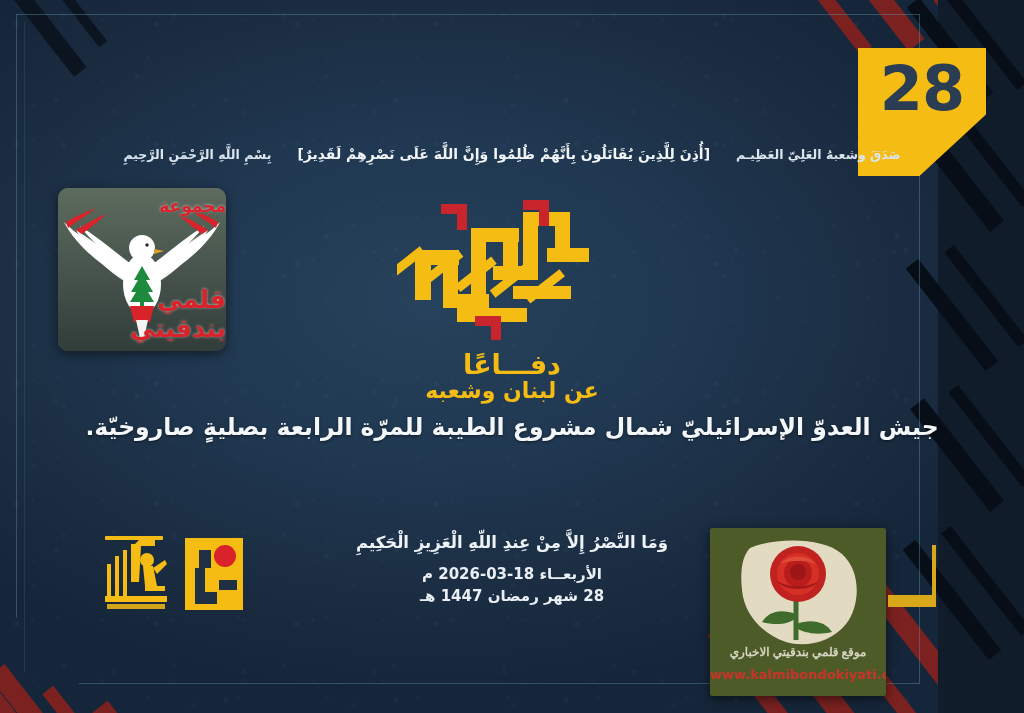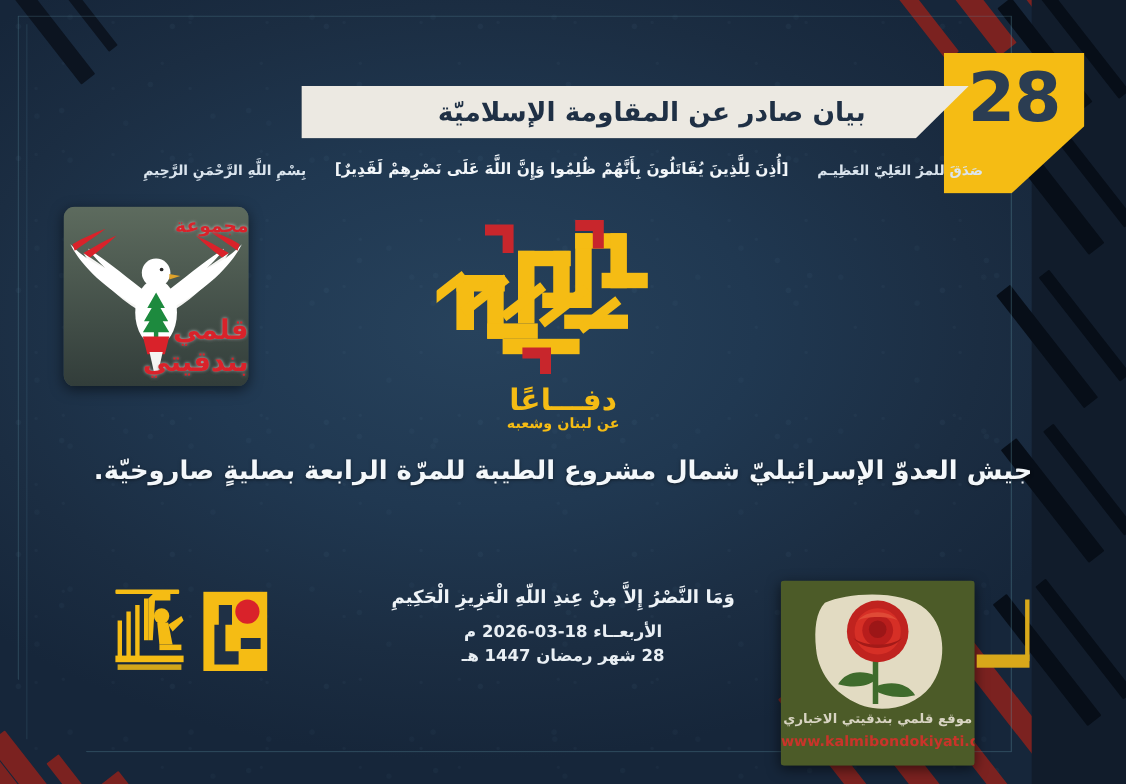--- a/index.html
+++ b/index.html
@@ -158,21 +158,21 @@
   .kufi-svg { display: block; }
   .calli-sub1 {
     margin-top: 2px;
     font-size: 27px;
     font-weight: bold;
     color: #f5bc14;
     letter-spacing: 5px;
   }
   .calli-sub2 {
     margin-top: -2px;
-    font-size: 13px;
+    font-size: 22px;
     font-weight: bold;
     color: #f5bc14;
   }
 
   
   .statement {
     position: absolute;
     top: 408px; left: 62px;
     width: 900px;
     text-align: center;
@@ -248,20 +248,21 @@
     box-shadow: 0 3px 12px rgba(0,0,0,.55);
     overflow: hidden;
   }
   .rose-logo .site-name {
     position: absolute;
     bottom: 36px; width: 100%;
     text-align: center;
     color: #d8d4c2;
     font-size: 12px;
     font-weight: bold;
+    font-family: Liberation Serif, serif;
   }
   .rose-logo .site-url {
     position: absolute;
     bottom: 14px; width: 100%;
     text-align: center;
     color: #c9342a;
     font-size: 13px;
     font-weight: bold;
     direction: ltr;
   }
@@ -336,26 +337,23 @@
     </div>
   </div>
 
   <div class="frame"></div>
   <div class="frame-inner"></div>
 
   <div class="header-badge">
     <span class="num">28</span>
   </div>
 
-  <div class="header-banner">
-    <span class="title">بيان صادر عن المقاومة الإسلاميّة</span>
-  </div>
 
   <div class="verse-line">
-    <span class="sadaq">صَدَقَ للمرُ العَلِيّ العَظِيـم</span>
+    <span class="sadaq">صَدَقَ وشعبهُ العَلِيّ العَظِيـم</span>
     <span class="ayah">[أُذِنَ لِلَّذِينَ يُقَاتَلُونَ بِأَنَّهُمْ ظُلِمُوا وَإِنَّ اللَّهَ عَلَى نَصْرِهِمْ لَقَدِيرٌ]</span>
     <span class="basmala">بِسْمِ اللَّهِ الرَّحْمَنِ الرَّحِيمِ</span>
   </div>
 
   <div class="calligraphy">
     <div class="kufi-wrap">
       <svg class="kufi-svg" width="230" height="155" viewBox="0 0 230 155">
         <g fill="#f5bc14">
           <rect x="18" y="62" width="16" height="50"></rect>
           <rect x="18" y="62" width="44" height="15"></rect>

